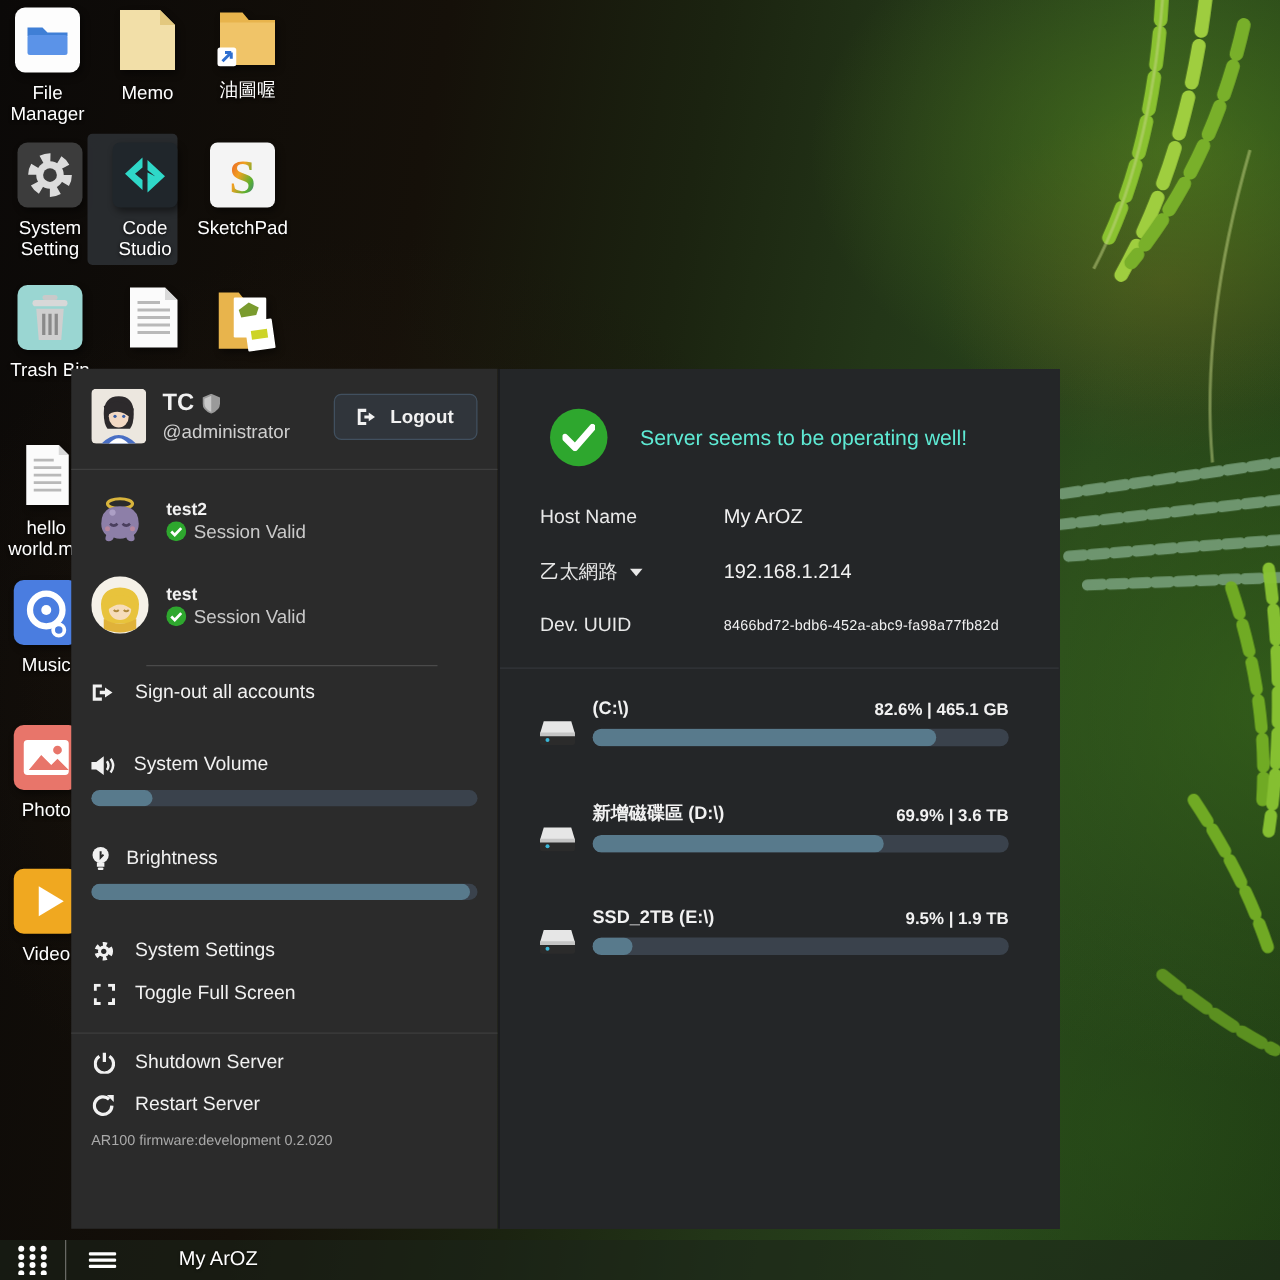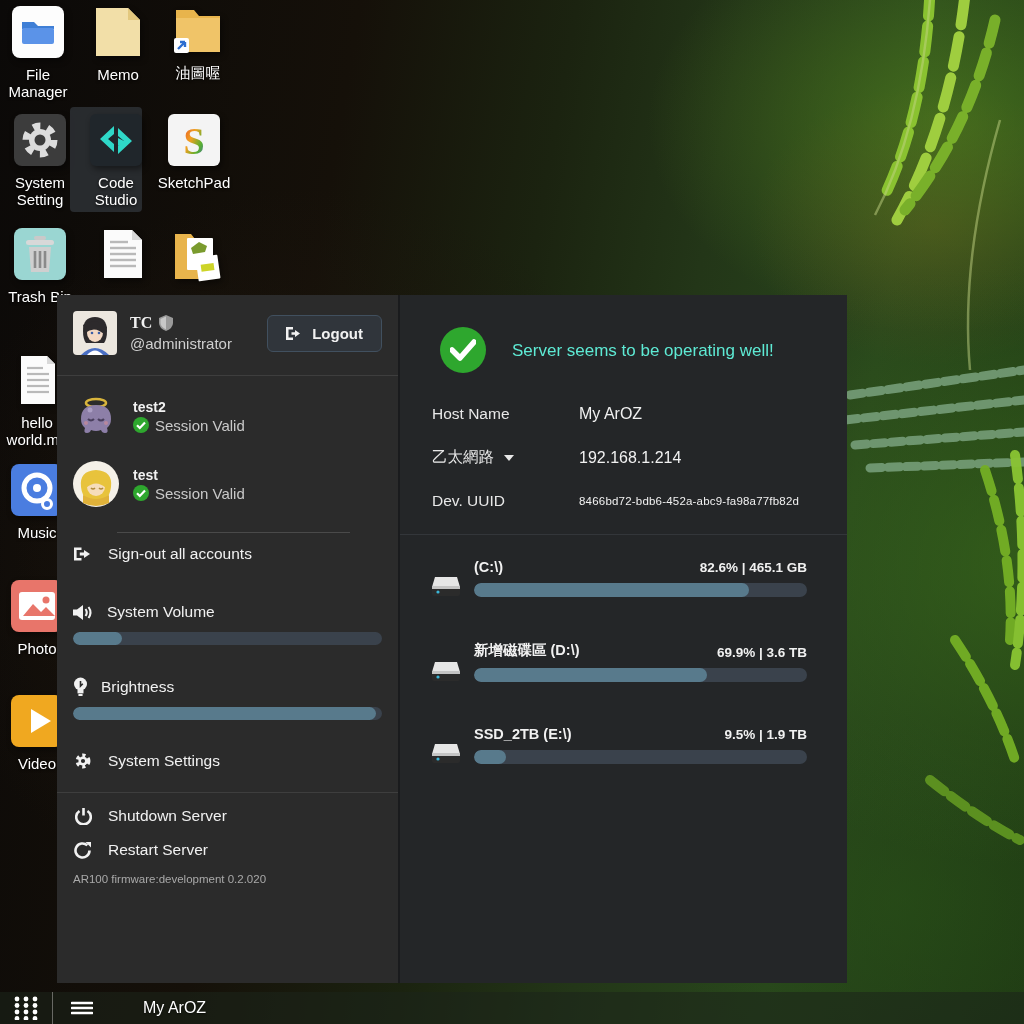--- a/index.html
+++ b/index.html
@@ -25,21 +25,21 @@
   .dicon.selected .sel { position:absolute; left:-6px; top:-5px; width:72px; height:105px; background:rgba(46,50,55,.82); border-radius:4px; z-index:-1; }
 
   
   .panel { position:absolute; top:295px; height:688px; z-index:5; color:#f1f1f1; }
   .panel-left  { left:57px;  width:341px; background:#2b2b2b; }
   .panel-right { left:398px; width:449px; background:#242628; border-left:2px solid #1a1b1d; }
 
   .pl-header { display:flex; align-items:center; padding:16px 16px 14px 16px; }
   .avatar-sq { width:44px; height:44px; border-radius:4px; overflow:hidden; flex:0 0 44px; }
   .pl-user { margin-left:13px; flex:1; min-width:0; }
-  .pl-name { font-size:16px; font-weight:bold; display:flex; align-items:center; gap:7px;font-family:Liberation Serif, serif; }
+  .pl-name { font-size:19px; font-weight:bold; display:flex; align-items:center; gap:7px; }
   .pl-handle { font-size:15px; color:#cfcfcf; margin-top:3px; }
   .logout-btn { border:1px solid #41505f; background:#30353b; color:#f1f1f1; font-weight:bold;
     font-size:15px; border-radius:6px; padding:9px 18px; display:flex; align-items:center; gap:9px; cursor:pointer; }
 
   .hr-full { border:none; border-top:1px solid #3e3e3e; margin:6px 0; }
   .hr-short { border:none; border-top:1px solid #4a4a4a; margin:14px 48px 4px 60px; }
 
   .acct-row { display:flex; align-items:center; padding:11px 16px; }
   .acct-av { width:46px; height:46px; flex:0 0 46px; }
   .acct-info { margin-left:14px; }
@@ -421,20 +421,33 @@
 
   <div class="menu-item">
     <span class="mi-ico">
         <svg width="18" height="18">
           <circle cx="9" cy="9" r="5.2" fill="none" stroke="#f1f1f1" stroke-width="4.5" stroke-dasharray="2.9 2.9"></circle>
           <circle cx="9" cy="9" r="4.6" fill="#f1f1f1"></circle>
           <circle cx="9" cy="9" r="2.1" fill="#2b2b2b"></circle>
         </svg>
       </span>
     <span>System Settings</span>
+  </div>
+  <div class="menu-item">
+    <span class="mi-ico">
+        <svg width="17" height="17">
+          <g stroke="#f1f1f1" stroke-width="2.4" fill="none">
+            <path d="M1.2 5.5 V1.2 H5.5"></path>
+            <path d="M11.5 1.2 H15.8 V5.5"></path>
+            <path d="M15.8 11.5 V15.8 H11.5"></path>
+            <path d="M5.5 15.8 H1.2 V11.5"></path>
+          </g>
+        </svg>
+      </span>
+    <span>Toggle Full Screen</span>
   </div>
 
   <hr class="hr-full" style="margin-top:14px">
 
   <div class="menu-item">
     <span class="mi-ico">
         <svg width="17" height="17">
           <path d="M4.5 3 a7.3 7.3 0 1 0 8 0" fill="none" stroke="#f1f1f1" stroke-width="2.6"></path>
           <line x1="8.5" y1="0" x2="8.5" y2="7.5" stroke="#f1f1f1" stroke-width="2.6"></line>
         </svg>

